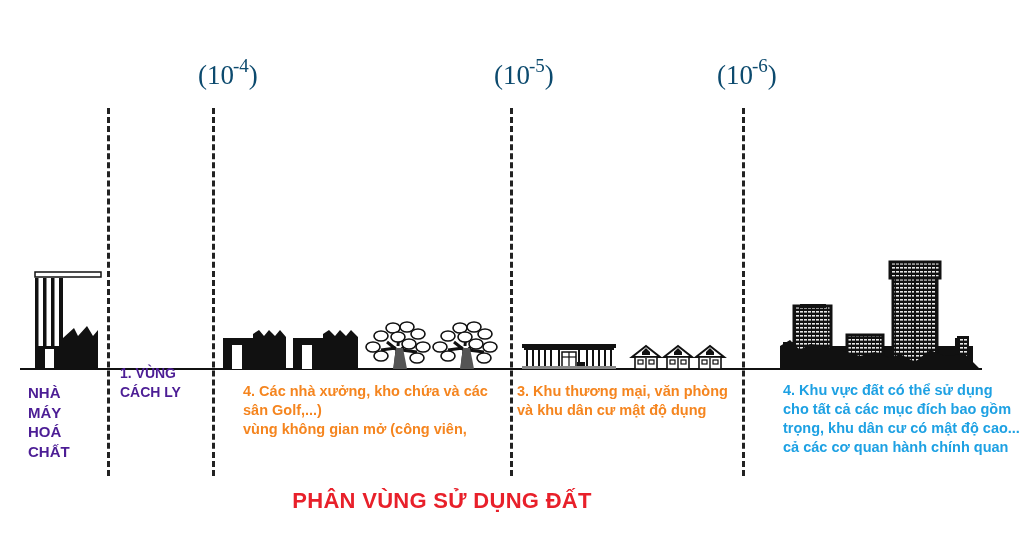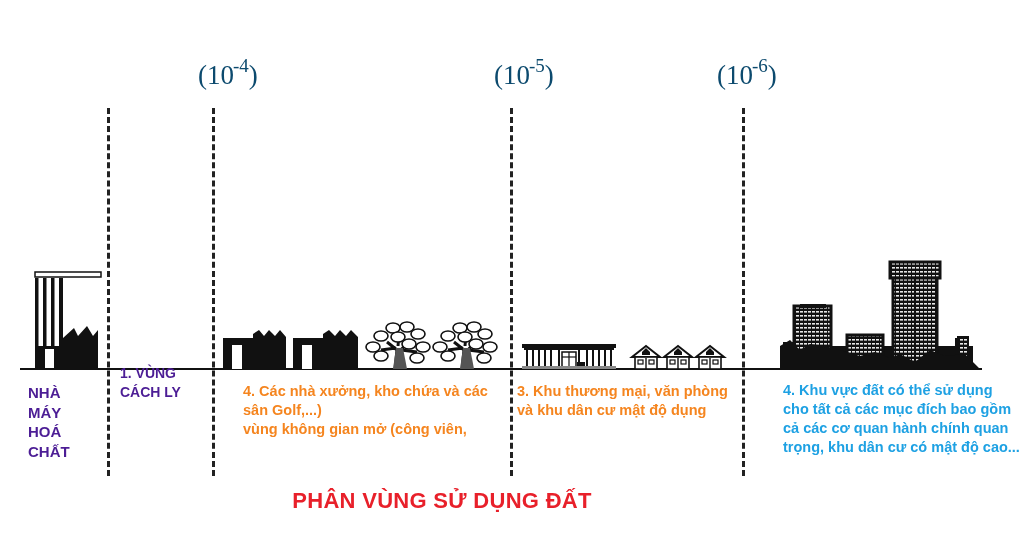--- a/index.html
+++ b/index.html
@@ -181,17 +181,17 @@
 </div>
 
 <div class="zone-text orange" style="left:517px; top:382px;">
   <div>3. Khu thương mại, văn phòng</div>
   <div>và khu dân cư mật độ dụng</div>
 </div>
 
 <div class="zone-text blue" style="left:763px; top:381px;">
   <div>4. Khu vực đất có thể sử dụng</div>
   <div>cho tất cả các mục đích bao gồm</div>
+  <div>trọng, khu dân cư có mật độ cao...</div>
   <div>cả các cơ quan hành chính quan</div>
-  <div>trọng, khu dân cư có mật độ cao...</div>
 </div>
 
 <div class="title">PHÂN VÙNG SỬ DỤNG ĐẤT</div>
 
 </body></html>

